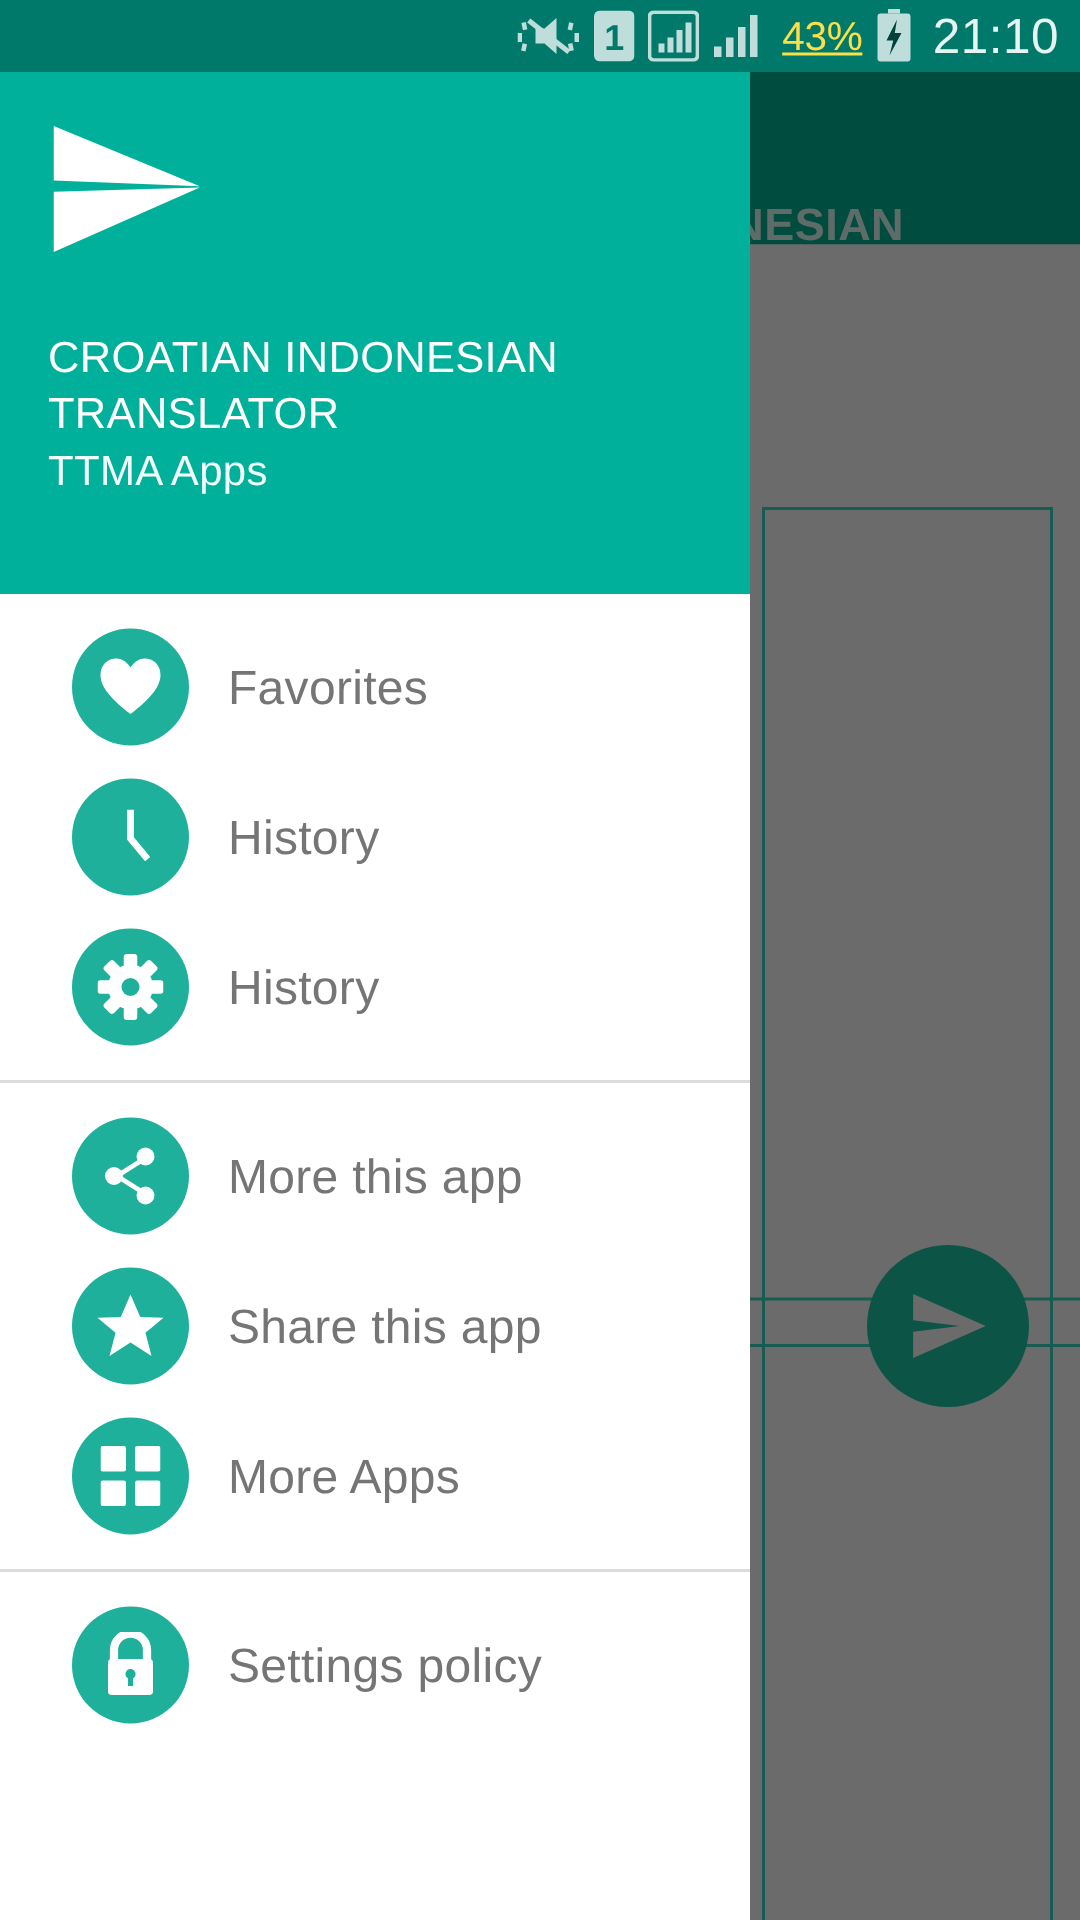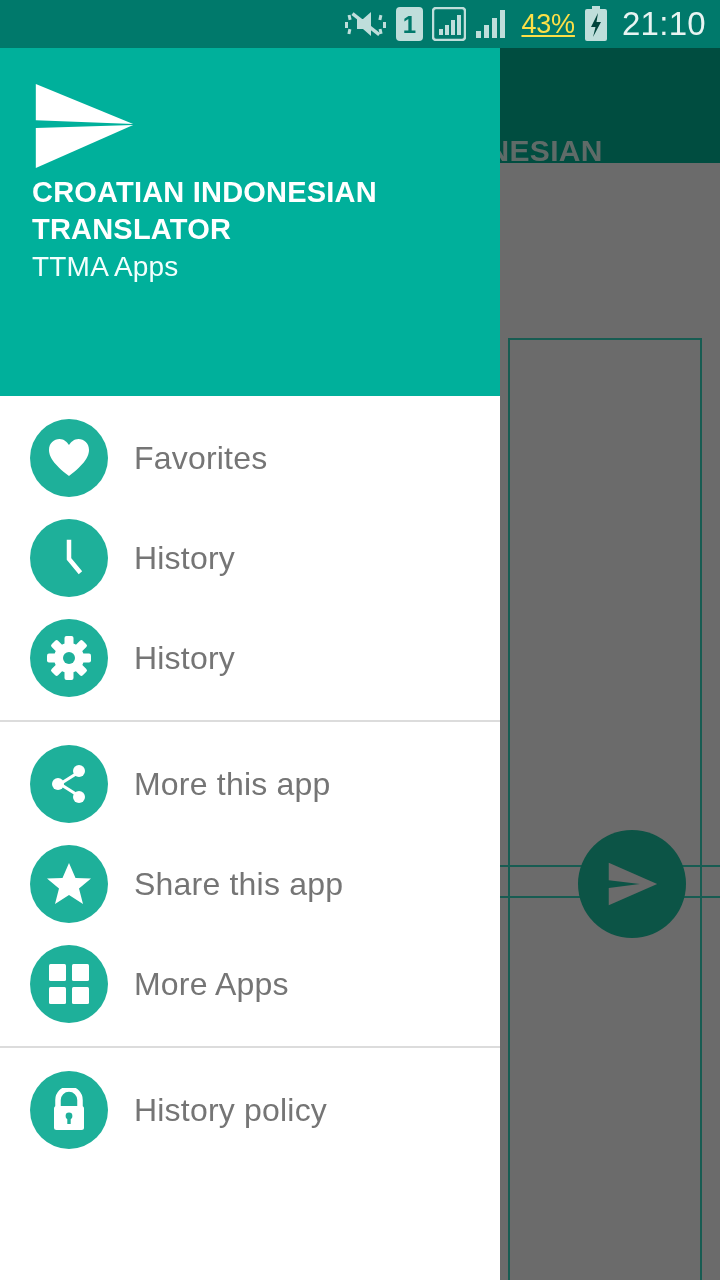--- a/index.html
+++ b/index.html
@@ -86,41 +86,42 @@
     overflow:hidden;
   }
   #drawer-header {
     position:relative;
     width:100%; height:348px;
     background:#00b09b;
     padding:34px 32px 0 32px;
   }
   #drawer-logo { width:105px; height:88px; }
   #drawer-app-name {
+    margin-top:46px;
     color:#ffffff;
-    font-size:29px; font-weight:700;
+    font-size:29px; font-weight:400;
     line-height:37px;
     letter-spacing:0.2px;
     max-width:380px;
   }
   #drawer-app-author {
     margin-top:3px;
     color:#f2fffd;
     font-size:28px;
     font-weight:400;
     letter-spacing:0.2px;
   }
 
   .menu-group { padding:12px 0; }
   .menu-divider { height:2px; background:#dcdcdc; margin:0; }
 
   .menu-item {
     display:flex; align-items:center;
     height:100px;
-    padding-left:30px;
+    padding-left:48px;
     cursor:pointer;
   }
   .menu-icon {
     width:78px; height:78px; border-radius:50%;
     background:#1eb09a;
     display:flex; align-items:center; justify-content:center;
     flex:0 0 auto;
   }
   .menu-icon svg { display:block; }
   .menu-label {
@@ -314,18 +315,18 @@
     <div class="menu-group">
       <div class="menu-item">
         <span class="menu-icon">
           <svg width="38" height="44" viewBox="0 0 38 44">
             <path d="M8,20 L8,12 A11,11 0 0 1 30,12 L30,20" fill="none" stroke="#ffffff" stroke-width="5.5"></path>
             <rect x="4" y="18" width="30" height="24" rx="2.5" fill="#ffffff"></rect>
             <circle cx="19" cy="28" r="3.4" fill="#1eb09a"></circle>
             <rect x="17.3" y="28" width="3.4" height="8" fill="#1eb09a"></rect>
           </svg>
         </span>
-        <span class="menu-label">History policy</span>
+        <span class="menu-label">Settings policy</span>
       </div>
     </div>
 
   </div>
 </div>
 
 </body></html>

